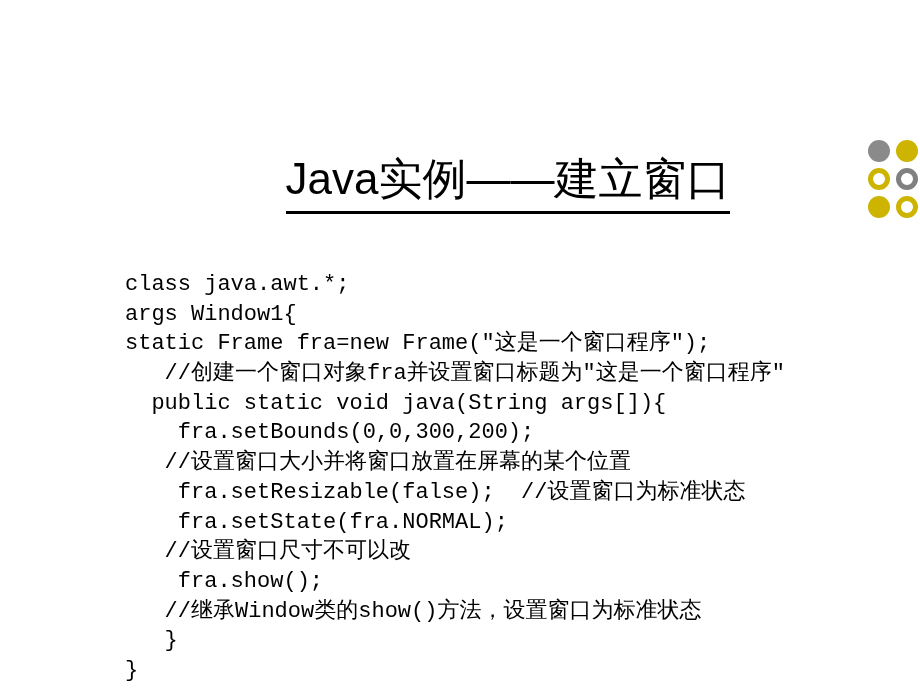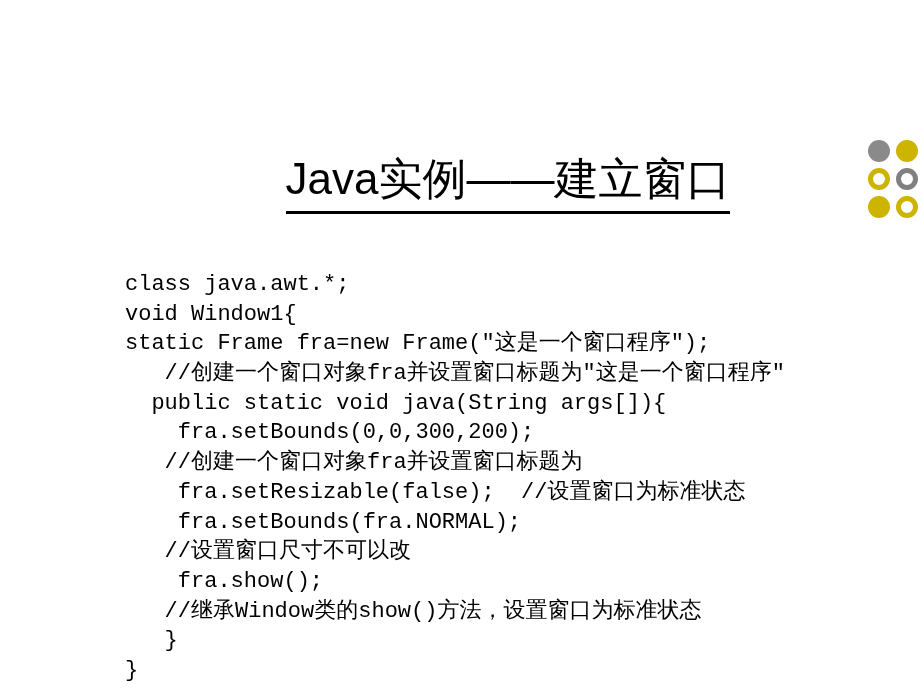--- a/index.html
+++ b/index.html
@@ -84,26 +84,26 @@
     <div class="circle yellow-solid"></div>
     <div class="circle yellow-ring"></div>
     <div class="circle gray-solid"></div>
   </div>
 
   <h1 class="title">
     <span class="title-underline">Java实例——建立窗口</span>
   </h1>
 
   <div class="code-block"><span>class java.awt.*;</span>
-<span>void Window1{</span>
+<span>args Window1{</span>
 <span>static Frame fra=new Frame("这是一个窗口程序");</span>
 <span>   //创建一个窗口对象fra并设置窗口标题为"这是一个窗口程序"</span>
 <span>  public static void java(String args[]){</span>
 <span>    fra.setBounds(0,0,300,200);</span>
-<span>   //创建一个窗口对象fra并设置窗口标题为</span>
+<span>   //设置窗口大小并将窗口放置在屏幕的某个位置</span>
 <span>    fra.setResizable(false);  //设置窗口为标准状态</span>
-<span>    fra.setBounds(fra.NORMAL);</span>
+<span>    fra.setState(fra.NORMAL);</span>
 <span>   //设置窗口尺寸不可以改</span>
 <span>    fra.show();</span>
 <span>   //继承Window类的show()方法，设置窗口为标准状态</span>
 <span>   }</span>
 <span>}</span></div>
 </div>
 
 </body></html>

